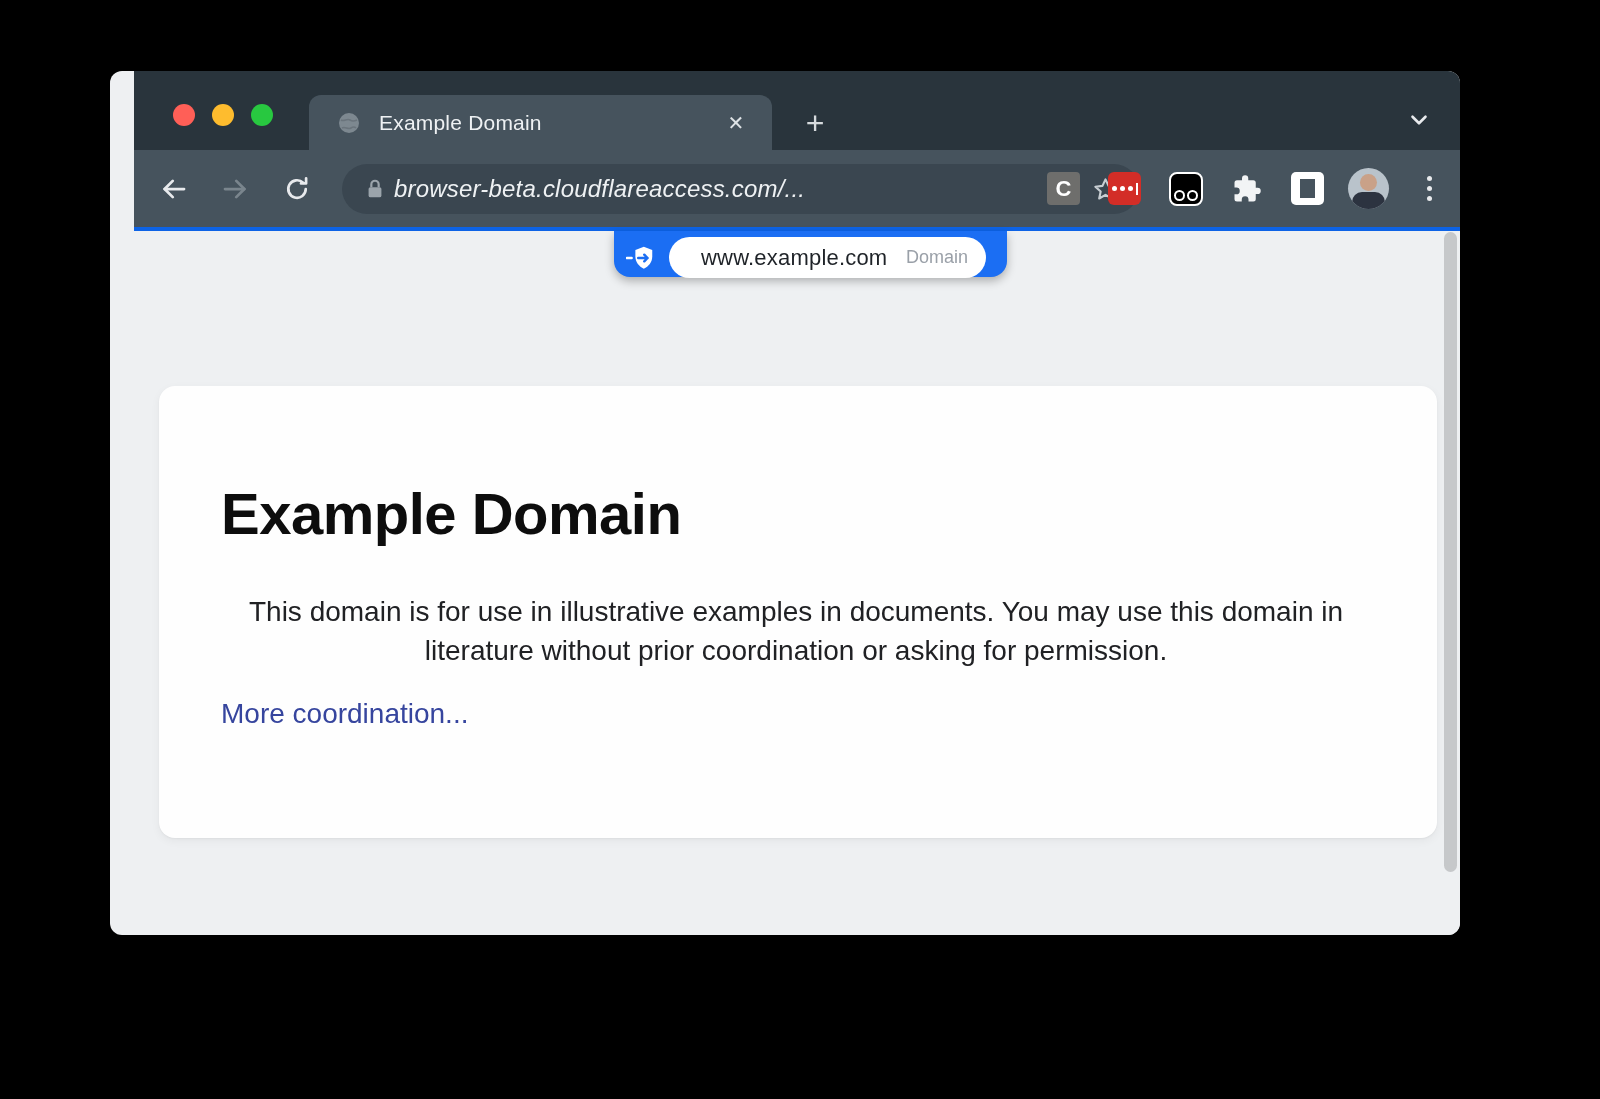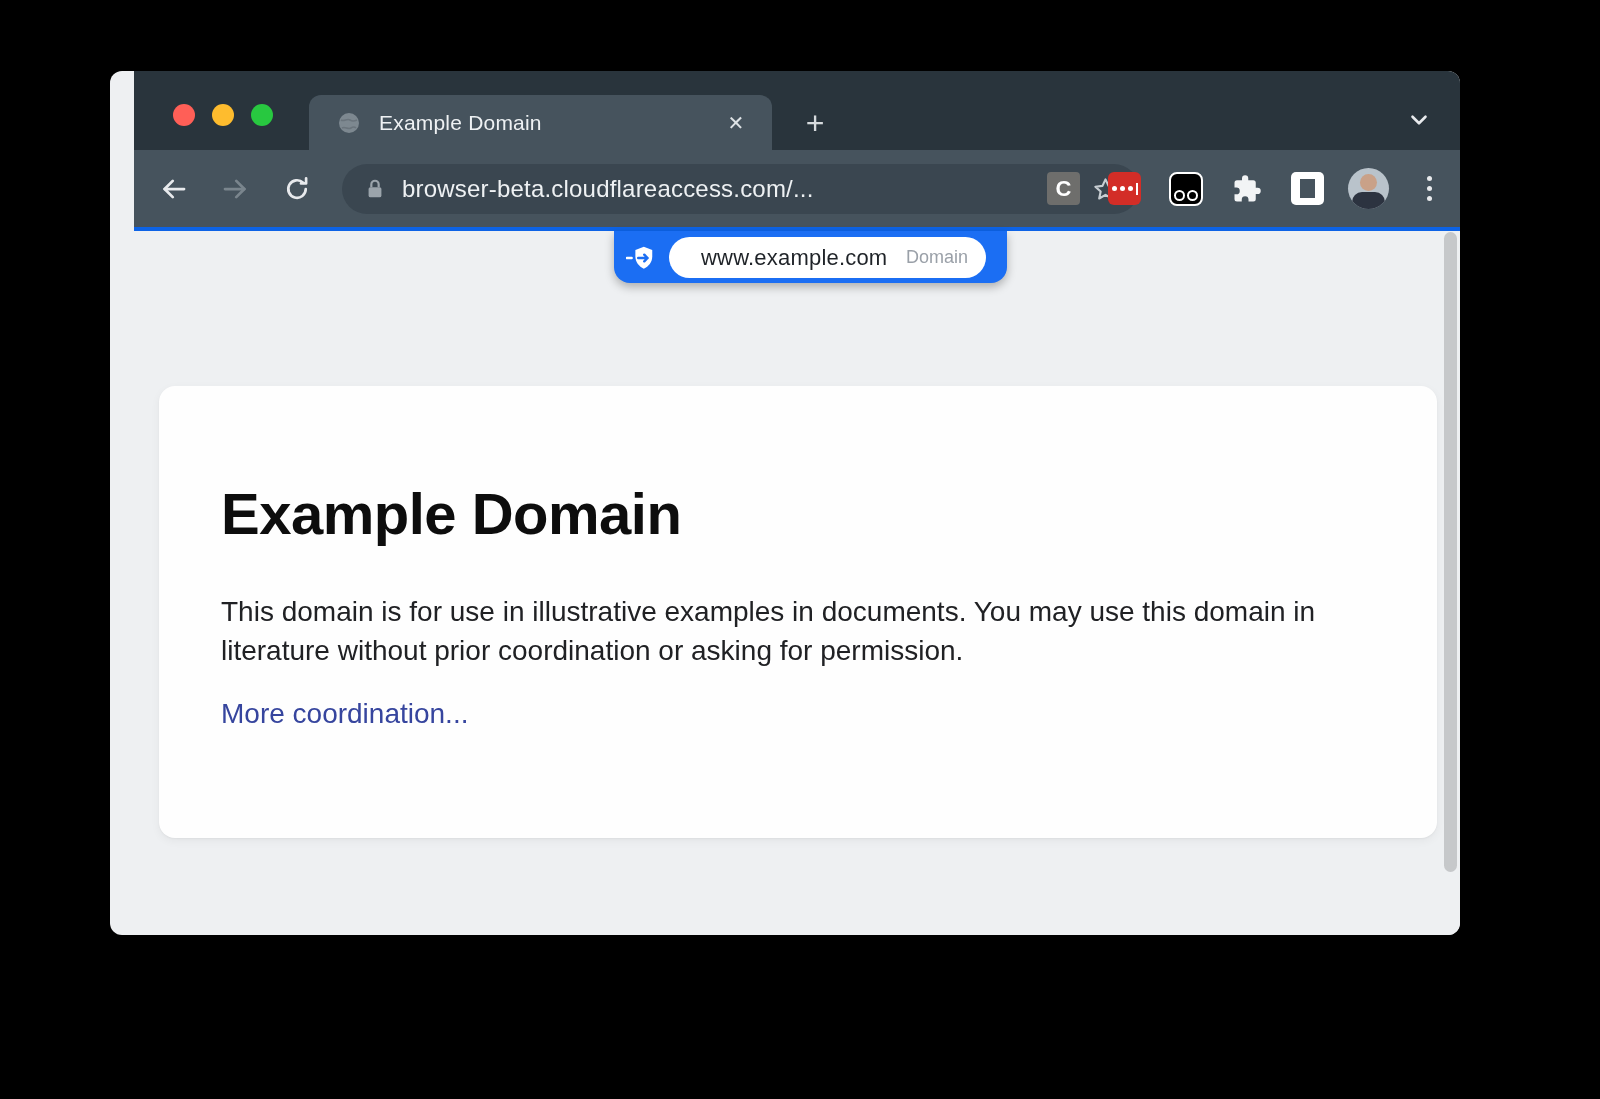--- a/index.html
+++ b/index.html
@@ -33,22 +33,22 @@
   .toolbar { position:relative; height:77px; background:#46535d; flex:0 0 auto;
              display:flex; align-items:center; }
   .nav-btn { width:44px; height:44px; border-radius:50%; display:flex; align-items:center; justify-content:center; flex:0 0 auto; }
   .nav-back    { margin-left:18px; }
   .nav-forward { margin-left:17px; }
   .nav-reload  { margin-left:18px; }
 
   .omnibox { position:absolute; left:208px; top:14px; width:797px; height:50px;
              background:#3a4650; border-radius:25px; display:flex; align-items:center; }
   .omni-lock { margin-left:22px; flex:0 0 auto; }
-  .omni-url  { margin-left:16px; color:#eef1f3; font-size:24px; letter-spacing:.2px; flex:1 1 auto;
-               white-space:nowrap; overflow:hidden; }
+  .omni-url  { margin-left:8px; color:#eef1f3; font-size:24px; letter-spacing:.2px; flex:1 1 auto;
+               white-space:nowrap; overflow:hidden;font-style:italic; }
   .omni-share, .omni-star { flex:0 0 auto; width:44px; height:44px; display:flex; align-items:center; justify-content:center; }
   .omni-star { margin-right:12px; }
 
   .ext-area { position:absolute; right:0; top:0; height:77px; display:flex; align-items:center; }
   .ext-slot { width:61px; height:77px; display:flex; align-items:center; justify-content:center; }
 
   .icon-clickup { width:33px; height:33px; background:#6e6e6c; border-radius:4px; color:#fff;
                   font-size:22px; font-weight:bold; display:flex; align-items:center; justify-content:center; }
   .icon-lastpass { width:33px; height:33px; background:#d32d27; border-radius:6px;
                    display:flex; align-items:center; justify-content:center; gap:3px; }
@@ -63,35 +63,35 @@
   .avatar .head { position:absolute; left:12px; top:6px; width:17px; height:17px; border-radius:50%; background:#c9a188; }
   .avatar .body { position:absolute; left:4px; top:24px; width:33px; height:20px; border-radius:10px 10px 0 0; background:#2c3340; }
   .menu-dots { display:flex; flex-direction:column; gap:5px; align-items:center; }
   .menu-dots i { width:5px; height:5px; border-radius:50%; background:#e8eaed; }
 
   .blue-line { height:4px; background:#0d63e6; flex:0 0 auto; }
 
   
   .content { position:relative; flex:1 1 auto; background:#eef0f2; }
 
-  .iso-banner { position:absolute; left:480px; top:0; width:393px; height:52px;
+  .iso-banner { position:absolute; left:480px; top:0; width:393px; height:46px;
                 background:#1b6ef3; border-radius:0 0 16px 16px;
                 box-shadow:0 4px 10px rgba(0,0,0,.28); }
   .iso-shield { position:absolute; left:12px; top:12px; }
   .iso-pill { position:absolute; left:55px; top:6px; width:317px; height:41px; background:#fff;
               border-radius:21px; display:flex; align-items:center; justify-content:space-between;
               padding:0 18px 0 32px; }
   .iso-domain { color:#1f2328; font-size:22px; letter-spacing:.2px; }
   .iso-expand { color:#9aa0a8; font-size:18px; }
 
   .card { position:absolute; left:25px; top:155px; width:1278px; height:452px;
           background:#fefefe; border-radius:16px; padding:96px 62px 0 62px;
           box-shadow:0 1px 2px rgba(0,0,0,.04), 0 3px 10px rgba(0,0,0,.05); }
   .card h1 { font-size:58px; font-weight:bold; color:#0d0d0d; letter-spacing:-.5px; line-height:1.1; }
-  .card p  { margin-top:46px; font-size:28px; line-height:39px; color:#202124; max-width:1150px; }
+  .card p  { margin-top:46px; font-size:28px; line-height:39px; color:#202124; max-width:1150px;text-align:center; }
   .card a  { display:inline-block; margin-top:28px; font-size:28px; color:#36459e; text-decoration:none; }
 
   .scroll-thumb { position:absolute; right:3px; top:1px; width:13px; height:640px;
                   border-radius:7px; background:#c6c8ca; }
 
   svg { display:block; }
 </style>
 </head>
 <body>
 

